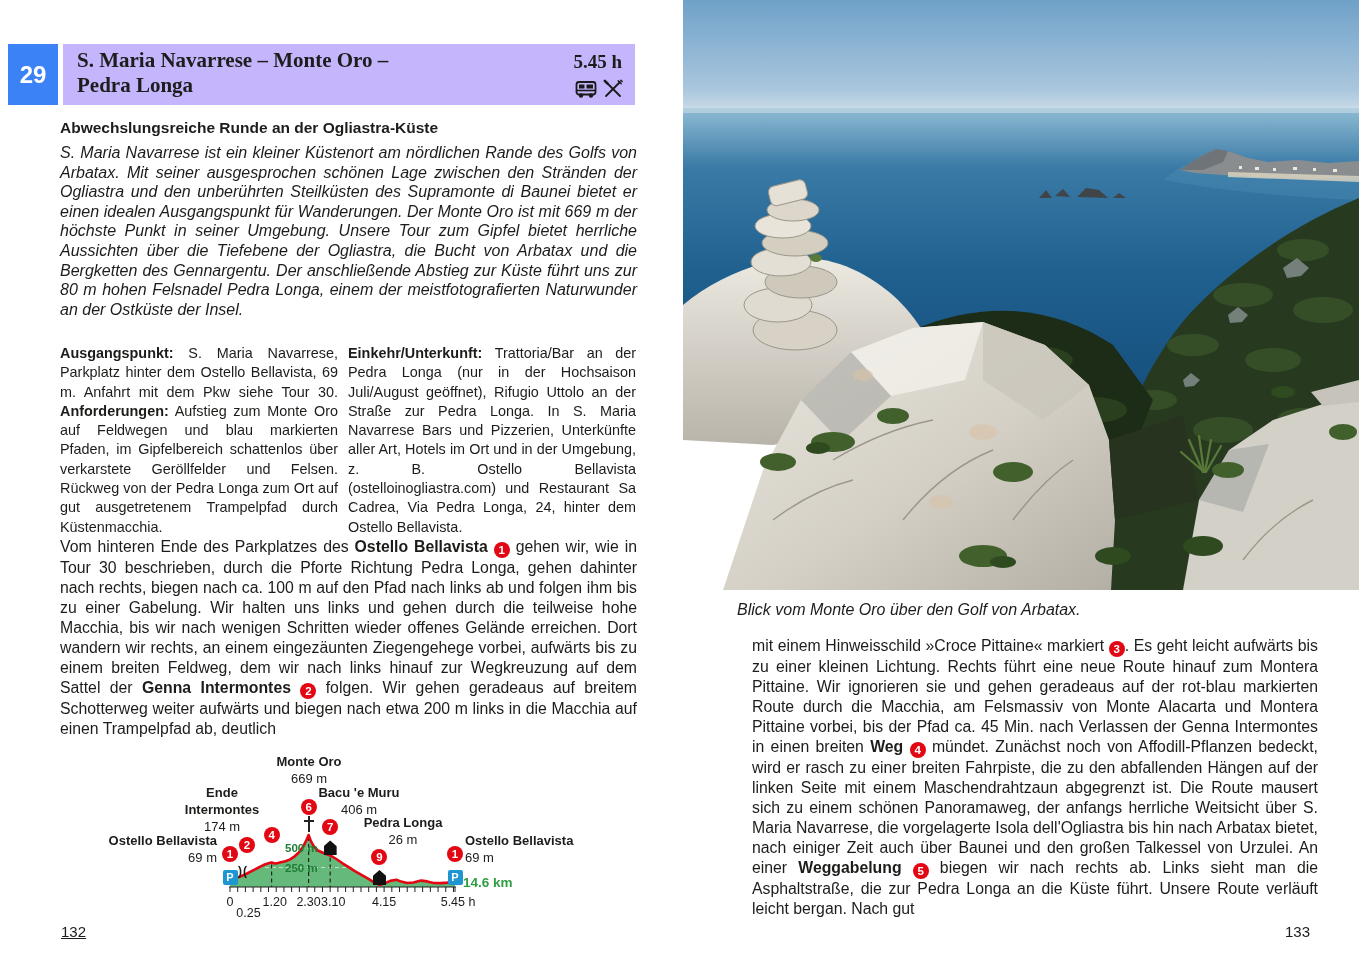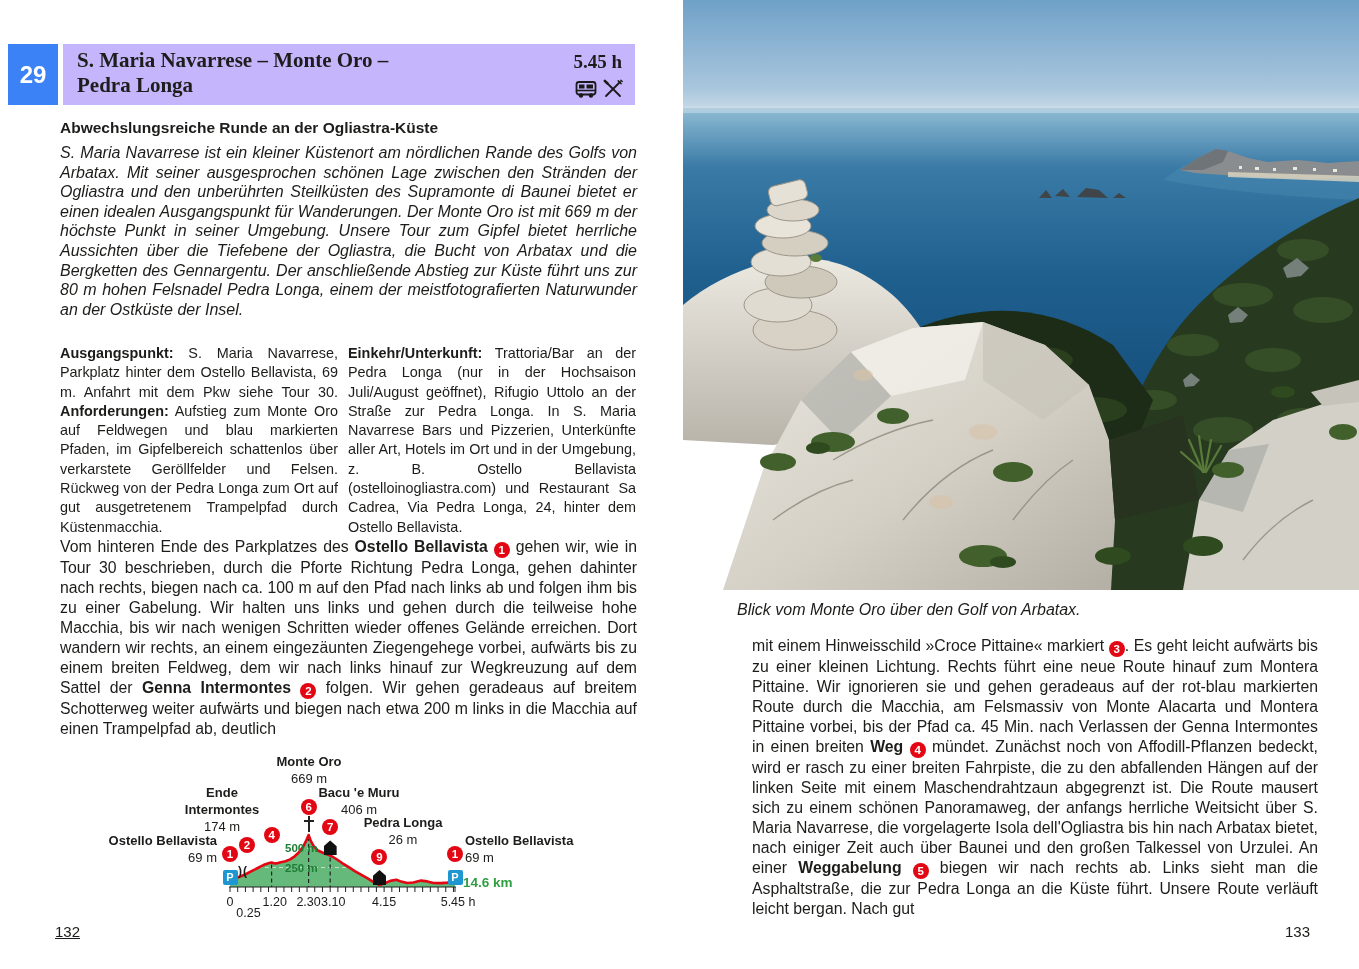--- a/index.html
+++ b/index.html
@@ -21,21 +21,21 @@
   .infocol{top:344px;font-size:14.4px;line-height:19.3px;text-align:justify;}
   .infocol.l{left:60px;width:278px;}
   .infocol.r{left:348px;width:288px;}
   .bodytext{font-size:15.8px;line-height:20px;text-align:justify;}
   .body-left{left:60px;top:537px;width:577px;}
   .body-right{left:737px;top:636px;width:566px;margin-left:15px;}
   .sb{font-weight:bold;}
   .badge-inline{display:inline-block;width:16px;height:16px;border-radius:50%;background:#e30613;color:#fff;
     font-size:11.5px;font-weight:bold;line-height:16px;text-align:center;vertical-align:-2px;font-style:normal;}
   .pagenum{font-size:15px;}
-  .pn-l{left:55px;top:923px;text-decoration:underline;}
+  .pn-l{left:61px;top:923px;text-decoration:underline;}
   .pn-r{left:1285px;top:923px;}
   
   .photo{left:683px;top:0;width:676px;height:590px;}
   .caption{left:737px;top:601px;width:600px;font-size:16px;font-style:italic;}
   
   .chart{left:95px;top:748px;width:505px;height:172px;}
   #profile-svg{position:absolute;left:0;top:0;}
   .wp-badge{position:absolute;width:16px;height:16px;border-radius:50%;background:#e30613;color:#fff;
     font-size:11.5px;font-weight:bold;line-height:16px;text-align:center;box-shadow:0 0 0 1px #fff;}
   .wp-label{position:absolute;font-size:13px;line-height:17px;}

